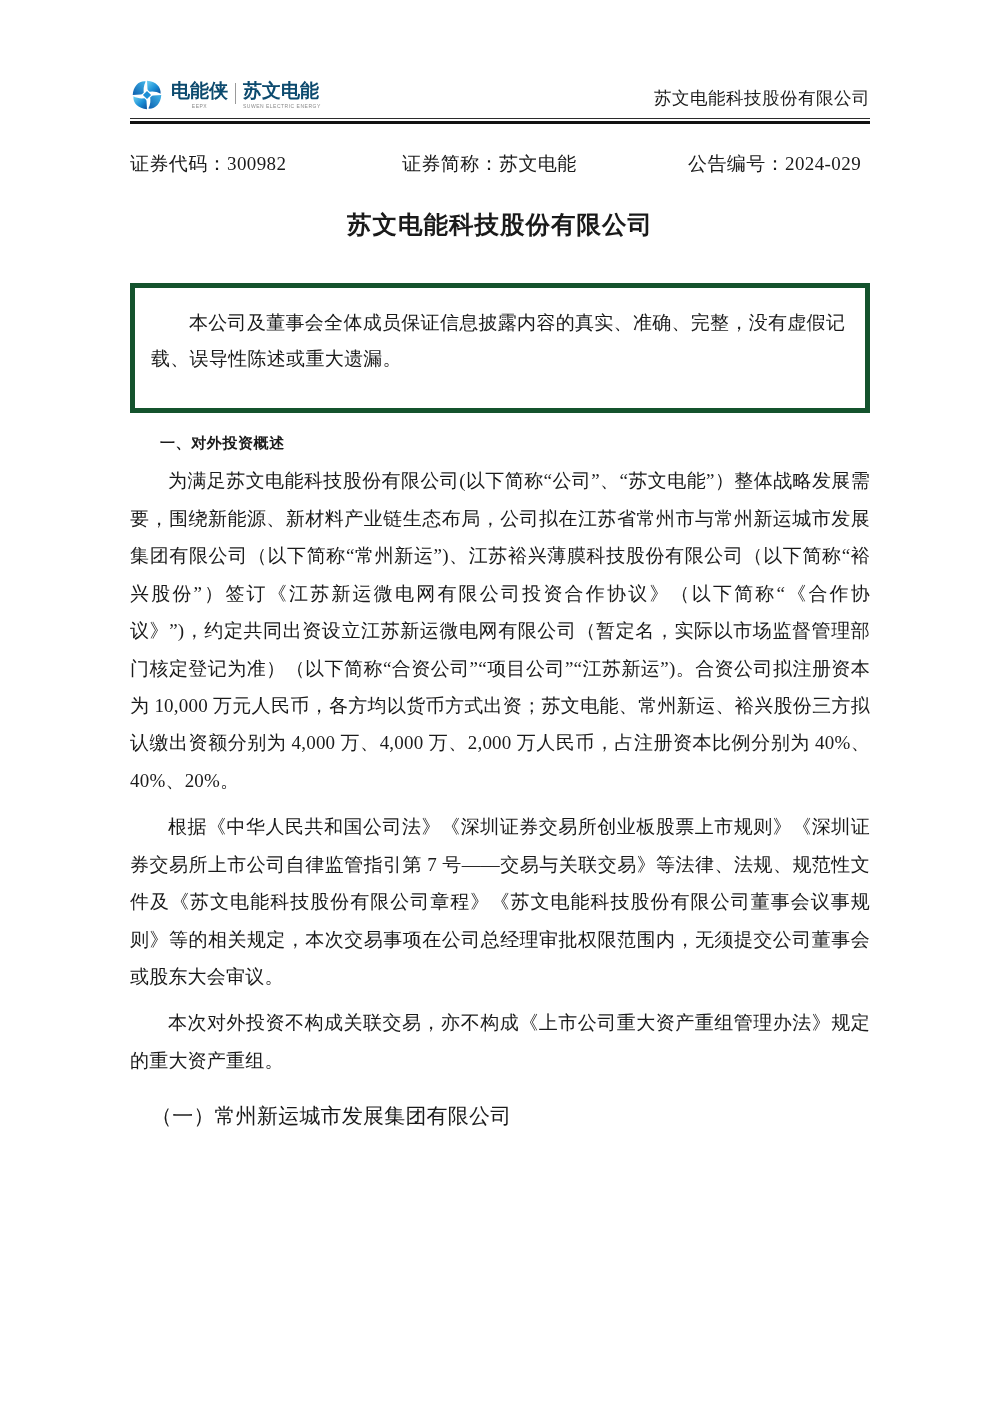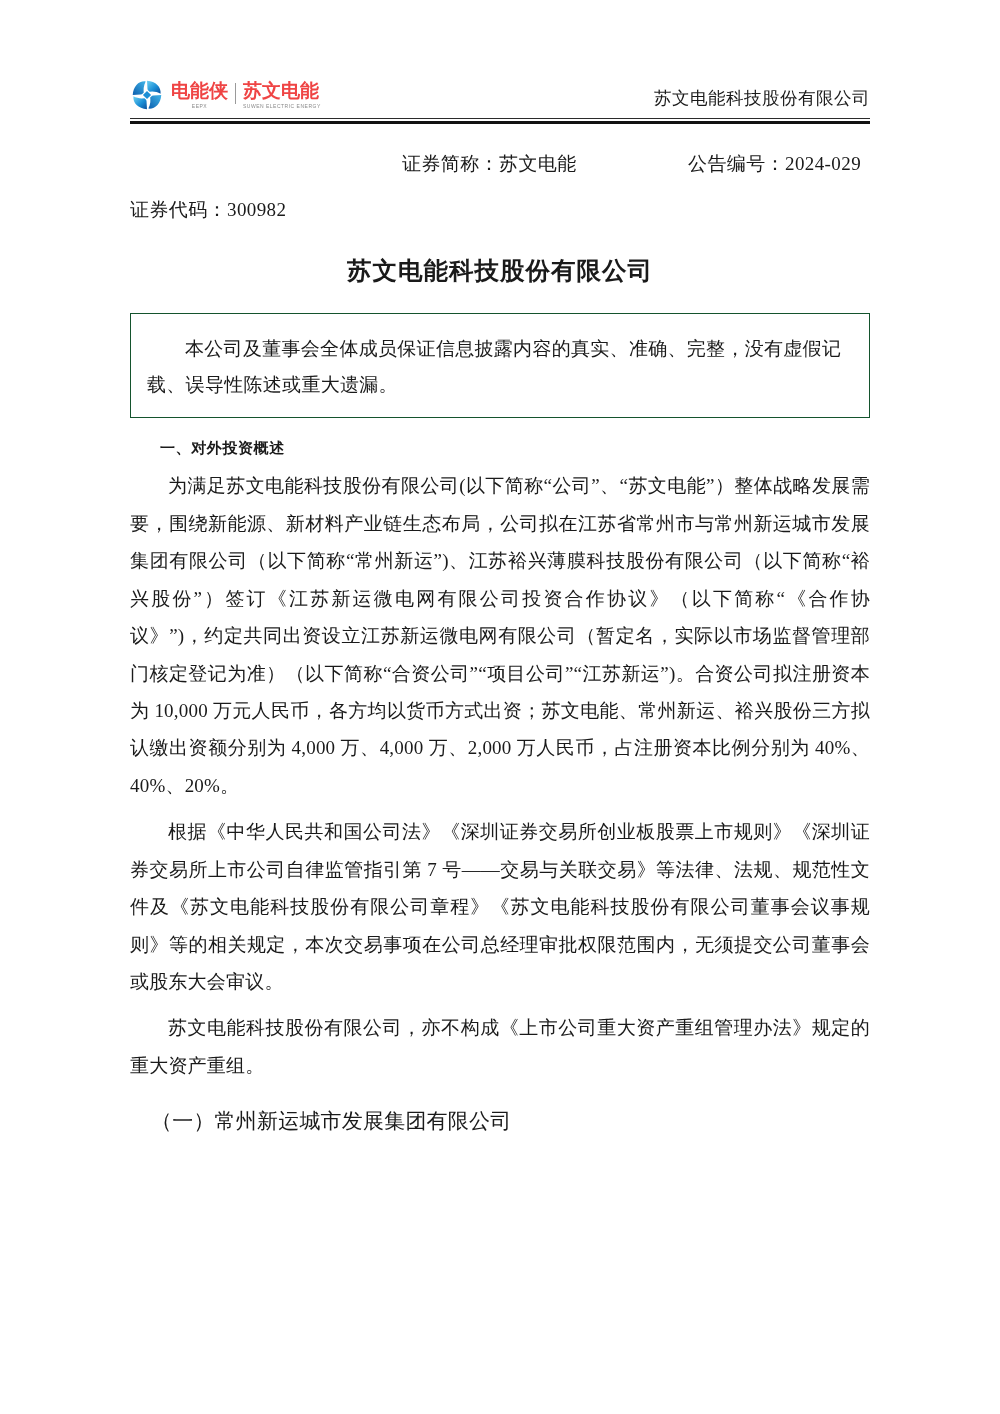--- a/index.html
+++ b/index.html
@@ -49,21 +49,21 @@
   }
   .logo-seg {
     display: flex;
     flex-direction: column;
     justify-content: center;
   }
   .logo-cn {
     font-family: "DejaVu Sans", "Liberation Sans", sans-serif;
     font-size: 19px;
     font-weight: bold;
-    color: #ef4444;
+    color: #0c4a6e;
     letter-spacing: 0px;
     line-height: 1.05;
   }
   .logo-en {
     font-family: "Liberation Sans", sans-serif;
     font-size: 5px;
     color: #8a8a8a;
     letter-spacing: 0.5px;
     margin-top: 2px;
     text-align: center;
@@ -86,21 +86,21 @@
     height: 2px;
   }
 
   
   .info-row {
     margin-top: 27px;
     display: flex;
     font-size: 19px;
     letter-spacing: 0.4px;
   }
-  .info-code   { width: 272px; margin-top: 46px; }
+  .info-code   { width: 272px; }
   .info-abbr   { width: 286px; }
   .info-number { flex: 1; text-align: left; }
 
   
   .doc-title {
     margin-top: 31px;
     text-align: center;
     font-size: 24.5px;
     font-weight: bold;
     letter-spacing: 1px;
@@ -108,23 +108,23 @@
   .doc-subtitle {
     margin-top: 32px;
     text-align: center;
     font-size: 24.5px;
     font-weight: bold;
     letter-spacing: 1px;
   }
 
   
   .disclaimer {
-    margin-top: 26px;
-    border: 1px solid #14532d;
-    padding: 17px 16px 15px 16px;
+    margin-top: 42px;
+    border: 5px solid #14532d;
+    padding: 17px 16px 32px 16px;
   }
   .disclaimer p {
     margin: 0;
     font-size: 19px;
     line-height: 1.88;
     text-indent: 2em;
     letter-spacing: 0.3px;
   }
 
   
@@ -215,17 +215,17 @@
 
   <div class="doc-title">苏文电能科技股份有限公司</div>
 
   <div class="disclaimer">
     <p>本公司及董事会全体成员保证信息披露内容的真实、准确、完整，没有虚假记载、误导性陈述或重大遗漏。</p>
   </div>
 
   <div class="section-heading">一、对外投资概述</div>
   <p class="body-text">为满足苏文电能科技股份有限公司(以下简称“公司”、“苏文电能”）整体战略发展需要，围绕新能源、新材料产业链生态布局，公司拟在江苏省常州市与常州新运城市发展集团有限公司（以下简称“常州新运”)、江苏裕兴薄膜科技股份有限公司（以下简称“裕兴股份”）签订《江苏新运微电网有限公司投资合作协议》（以下简称“《合作协议》”)，约定共同出资设立江苏新运微电网有限公司（暂定名，实际以市场监督管理部门核定登记为准）（以下简称“合资公司”“项目公司”“江苏新运”)。合资公司拟注册资本为 10,000 万元人民币，各方均以货币方式出资；苏文电能、常州新运、裕兴股份三方拟认缴出资额分别为 4,000 万、4,000 万、2,000 万人民币，占注册资本比例分别为 40%、40%、20%。</p>
   <p class="body-text">根据《中华人民共和国公司法》《深圳证券交易所创业板股票上市规则》《深圳证券交易所上市公司自律监管指引第 7 号——交易与关联交易》等法律、法规、规范性文件及《苏文电能科技股份有限公司章程》《苏文电能科技股份有限公司董事会议事规则》等的相关规定，本次交易事项在公司总经理审批权限范围内，无须提交公司董事会或股东大会审议。</p>
-  <p class="body-text">苏文电能科技股份有限公司，亦不构成《上市公司重大资产重组管理办法》规定的重大资产重组。</p>
+  <p class="body-text">本次对外投资不构成关联交易，亦不构成《上市公司重大资产重组管理办法》规定的重大资产重组。</p>
 
   <p class="sub-item">（一）常州新运城市发展集团有限公司</p>
 
 </div>
 
 </body></html>

